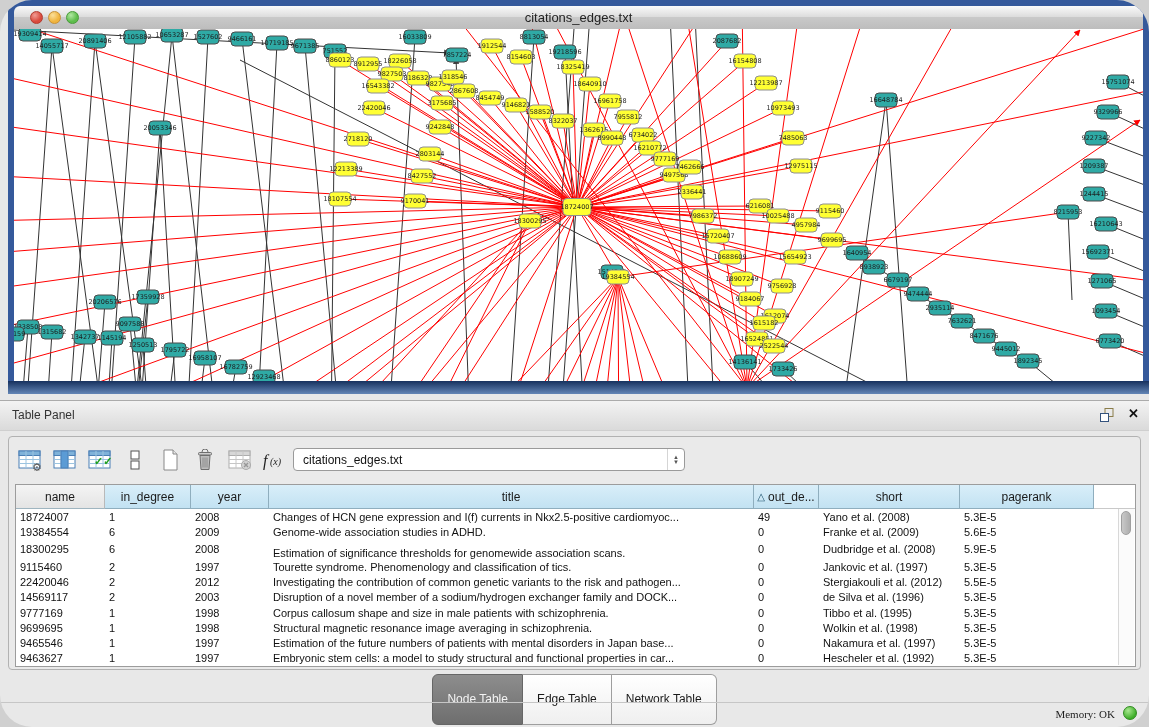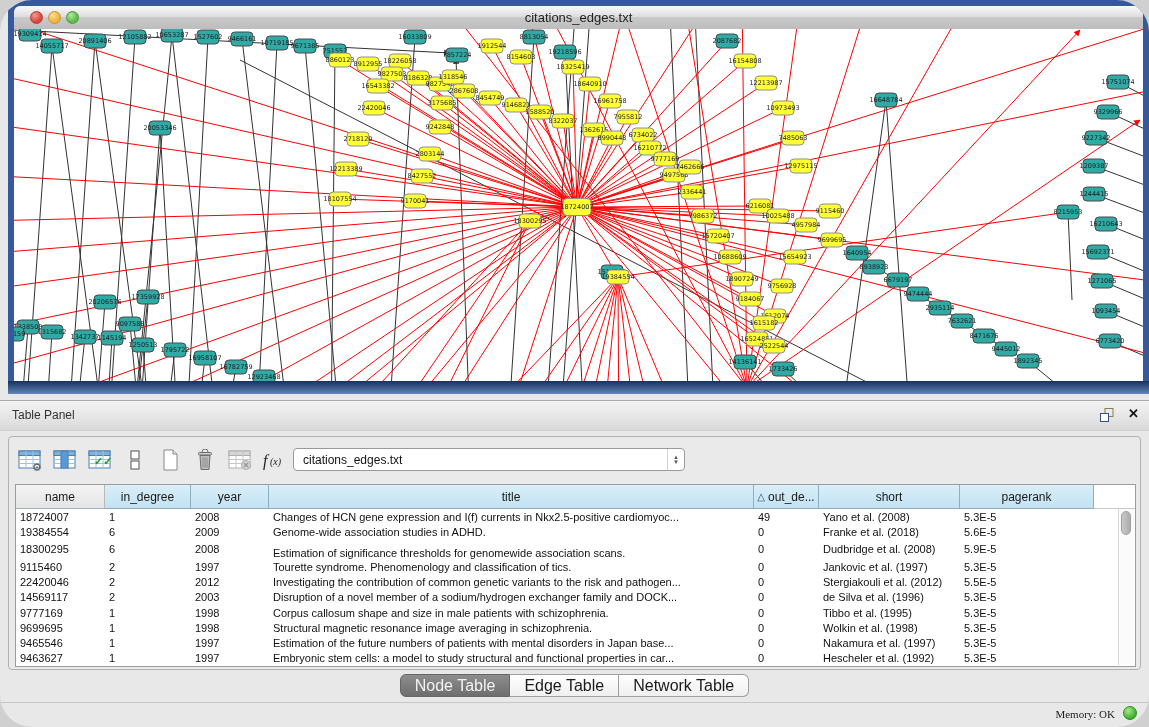--- a/index.html
+++ b/index.html
@@ -53,21 +53,21 @@
   .tbody{flex:1;display:flex;flex-direction:column;}
   .tr{flex:1;display:flex;align-items:center;cursor:default;}
   .td{box-sizing:border-box;padding-left:4px;overflow:hidden;white-space:nowrap;color:#111;}
   .tfill{background:#fff;}
   .vscroll{position:absolute;right:1px;top:24px;bottom:1px;width:15px;background:#FBFBFB;border-left:1px solid #D8D8D8;}
   .vthumb{position:absolute;left:2px;top:2px;width:10px;height:24px;border-radius:5px;
           background:linear-gradient(90deg,#C9C9C9,#ADADAD);border:1px solid #9F9F9F;box-sizing:border-box;}
 
   
   .tabs{position:absolute;left:0;top:674px;width:1149px;display:flex;justify-content:center;}
-  .tab{height:21px;line-height:21px;padding:0 14px;font-size:16px;color:#1a1a1a;
+  .tab{height:21px;line-height:21px;padding:14px 14px;font-size:12px;color:#1a1a1a;
        background:linear-gradient(#FFFFFF,#EFEFEF);border:1px solid #9E9E9E;border-left:none;cursor:pointer;}
   .tab:first-child{border-left:1px solid #9E9E9E;border-radius:6px 0 0 6px;}
   .tab:last-child{border-radius:0 6px 6px 0;}
   .tab.sel{background:linear-gradient(#8D8D8D,#6E6E6E);color:#F3F3F3;border-color:#666;}
 
   
   .status-divider{position:absolute;left:0;top:702px;width:1149px;height:1px;background:#C6C6C6;}
   .memory{position:absolute;right:34px;top:708px;font-size:11px;color:#222;font-family:Liberation Serif, serif;}
   .memdot{position:absolute;right:12px;top:706px;width:14px;height:14px;border-radius:50%;
           background:radial-gradient(circle at 35% 30%,#A8E88F,#3FAE2A 70%);border:1px solid #2E8A1E;box-sizing:border-box;}
@@ -611,21 +611,21 @@
             <div class="td" style="width: 65px;">49</div>
             <div class="td" style="width: 141px;">Yano et al. (2008)</div>
             <div class="td" style="width: 134px;">5.3E-5</div>
           </div>
           <div class="tr">
             <div class="td" style="width: 89px;">19384554</div>
             <div class="td" style="width: 86px;">6</div>
             <div class="td" style="width: 78px;">2009</div>
             <div class="td" style="width: 485px;">Genome-wide association studies in ADHD.</div>
             <div class="td" style="width: 65px;">0</div>
-            <div class="td" style="width: 141px;">Franke et al. (2018)</div>
+            <div class="td" style="width: 141px;">Franke et al. (2009)</div>
             <div class="td" style="width: 134px;">5.6E-5</div>
           </div>
           <div class="tr">
             <div class="td" style="width: 89px;">18300295</div>
             <div class="td" style="width: 86px;">6</div>
             <div class="td" style="width: 78px;">2008</div>
             <div class="td" style="width: 485px; margin-top: 8px;">Estimation of significance thresholds for genomewide association scans.</div>
             <div class="td" style="width: 65px;">0</div>
             <div class="td" style="width: 141px;">Dudbridge et al. (2008)</div>
             <div class="td" style="width: 134px;">5.9E-5</div>

